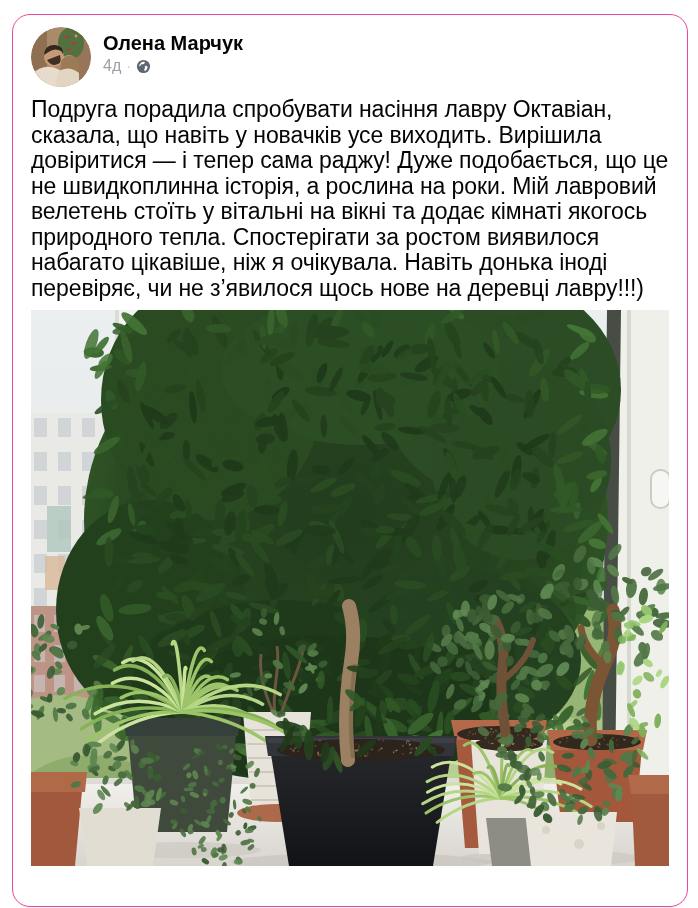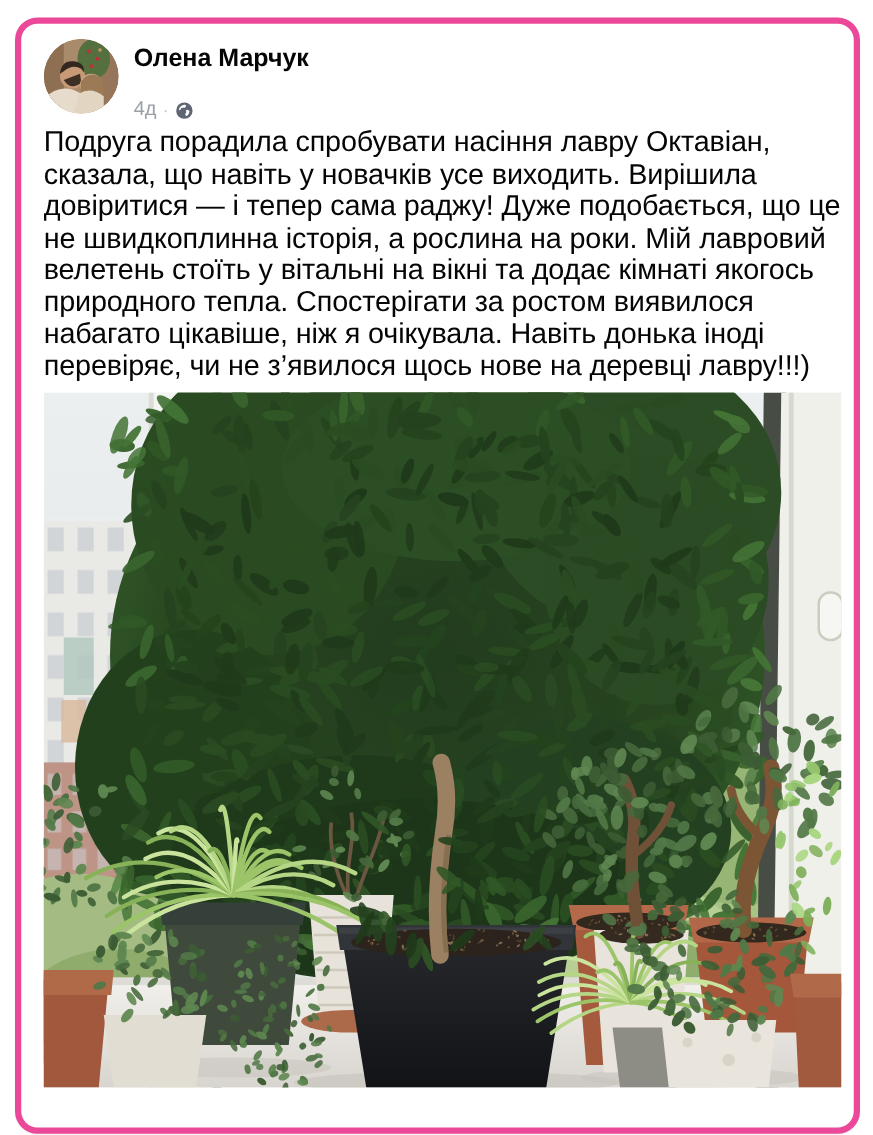--- a/index.html
+++ b/index.html
@@ -1,25 +1,25 @@
 <!DOCTYPE html>
 <html><head>
 <meta charset="utf-8">
 <style>
   html,body{margin:0;padding:0;}
   body{width:698px;height:908px;background:#fff;overflow:hidden;
        font-family:"Liberation Sans","DejaVu Sans",sans-serif;color:#050505;}
   .card{position:absolute;left:12px;top:14px;width:676px;height:893px;box-sizing:border-box;
-        background:#fff;border:5px solid #ec4899;border-radius:18px;
+        background:#fff;border:1px solid #ec4899;border-radius:18px;
         box-shadow:0 1px 2px rgba(0,0,0,.06);padding:12px 18px 0 18px;}
   .hdr{display:flex;align-items:flex-start;gap:12px;height:62px;}
   .avatar{width:60px;height:60px;border-radius:50%;overflow:hidden;flex:0 0 60px;cursor:pointer;}
   .hmeta{padding-top:4px;}
   .author{font-size:20px;font-weight:700;line-height:24px;color:#050505;cursor:pointer;}
-  .sub{display:flex;align-items:center;gap:5px;margin-top:20px;color:#9ba0a8;font-size:16px;}
+  .sub{display:flex;align-items:center;gap:5px;margin-top:2px;color:#9ba0a8;font-size:16px;}
   .dot{color:#c4c8cd;font-size:14px;}
   .body-text{font-size:23px;line-height:25.5px;letter-spacing:-.1px;color:#050505;
              margin:8px 0 9px 0;width:638px;}
   .photo{width:638px;height:556px;line-height:0;cursor:pointer;}
   .photo svg{display:block;}
   .footer{display:flex;align-items:center;justify-content:space-between;
           padding:14px 0 0 0;height:40px;}
   .reactions{display:flex;align-items:center;}
   .ricon{width:27px;height:27px;border-radius:50%;display:inline-flex;align-items:center;justify-content:center;
          box-shadow:0 0 0 2px #fff;cursor:pointer;}

